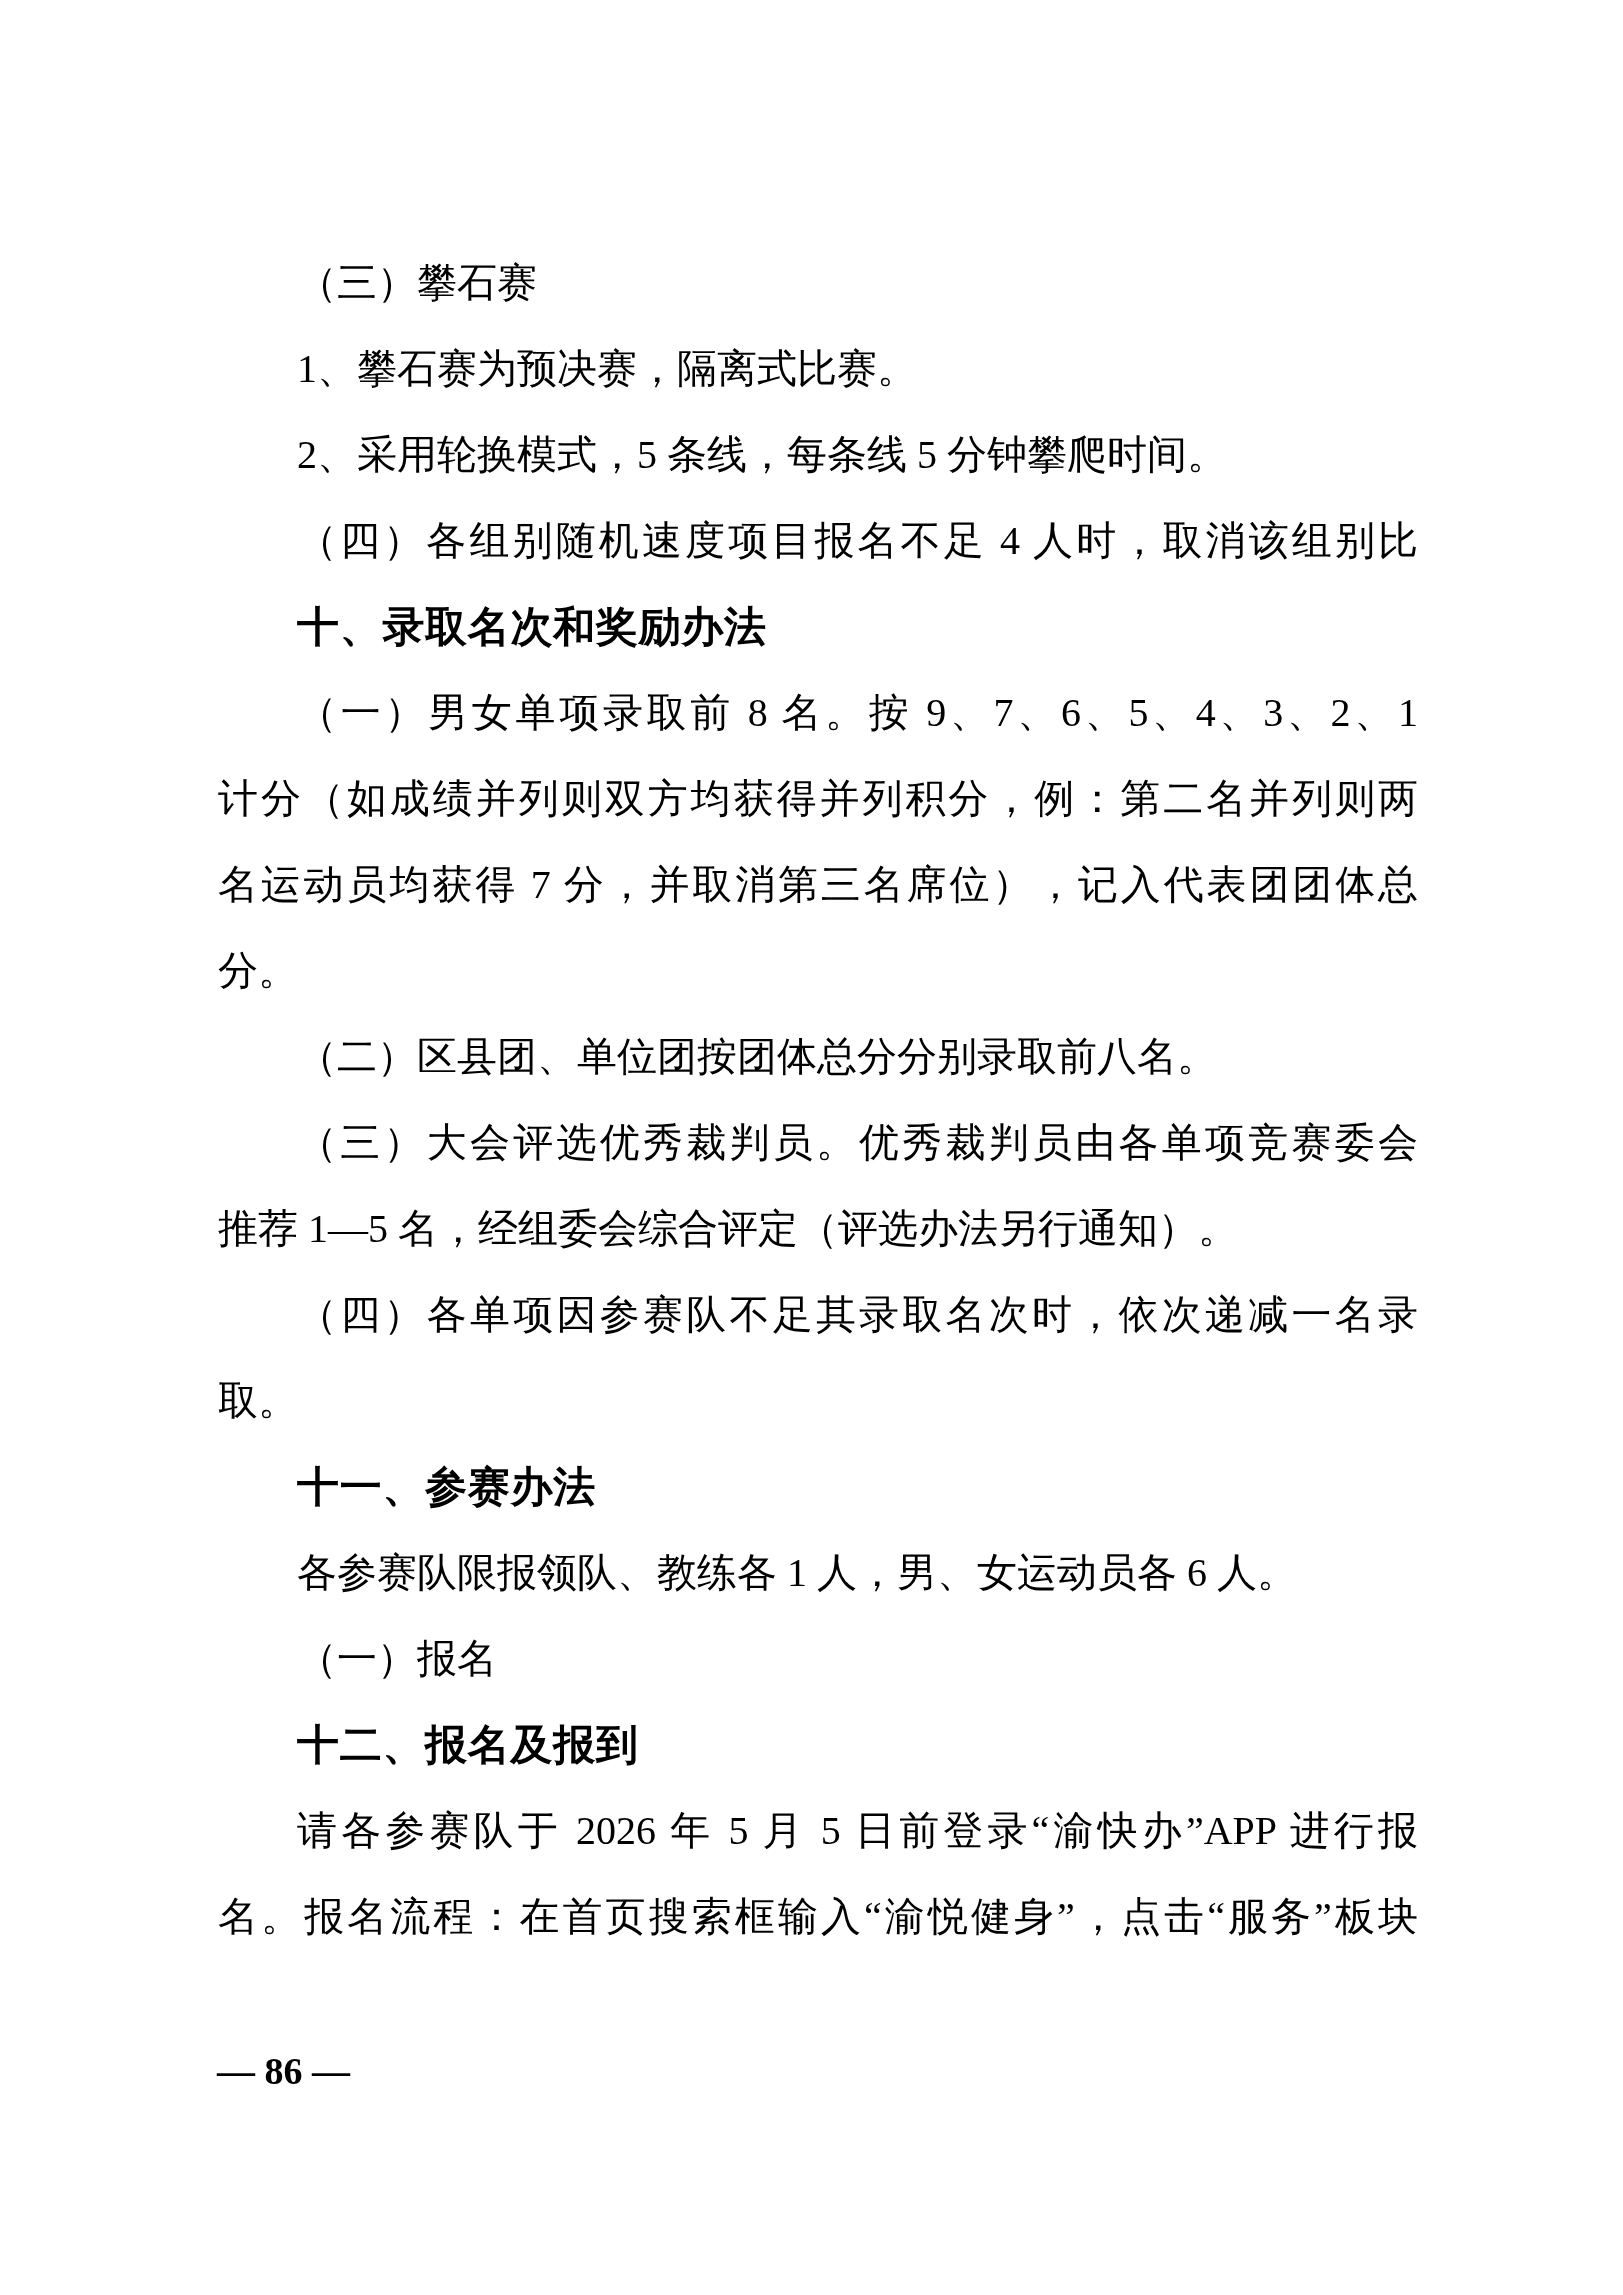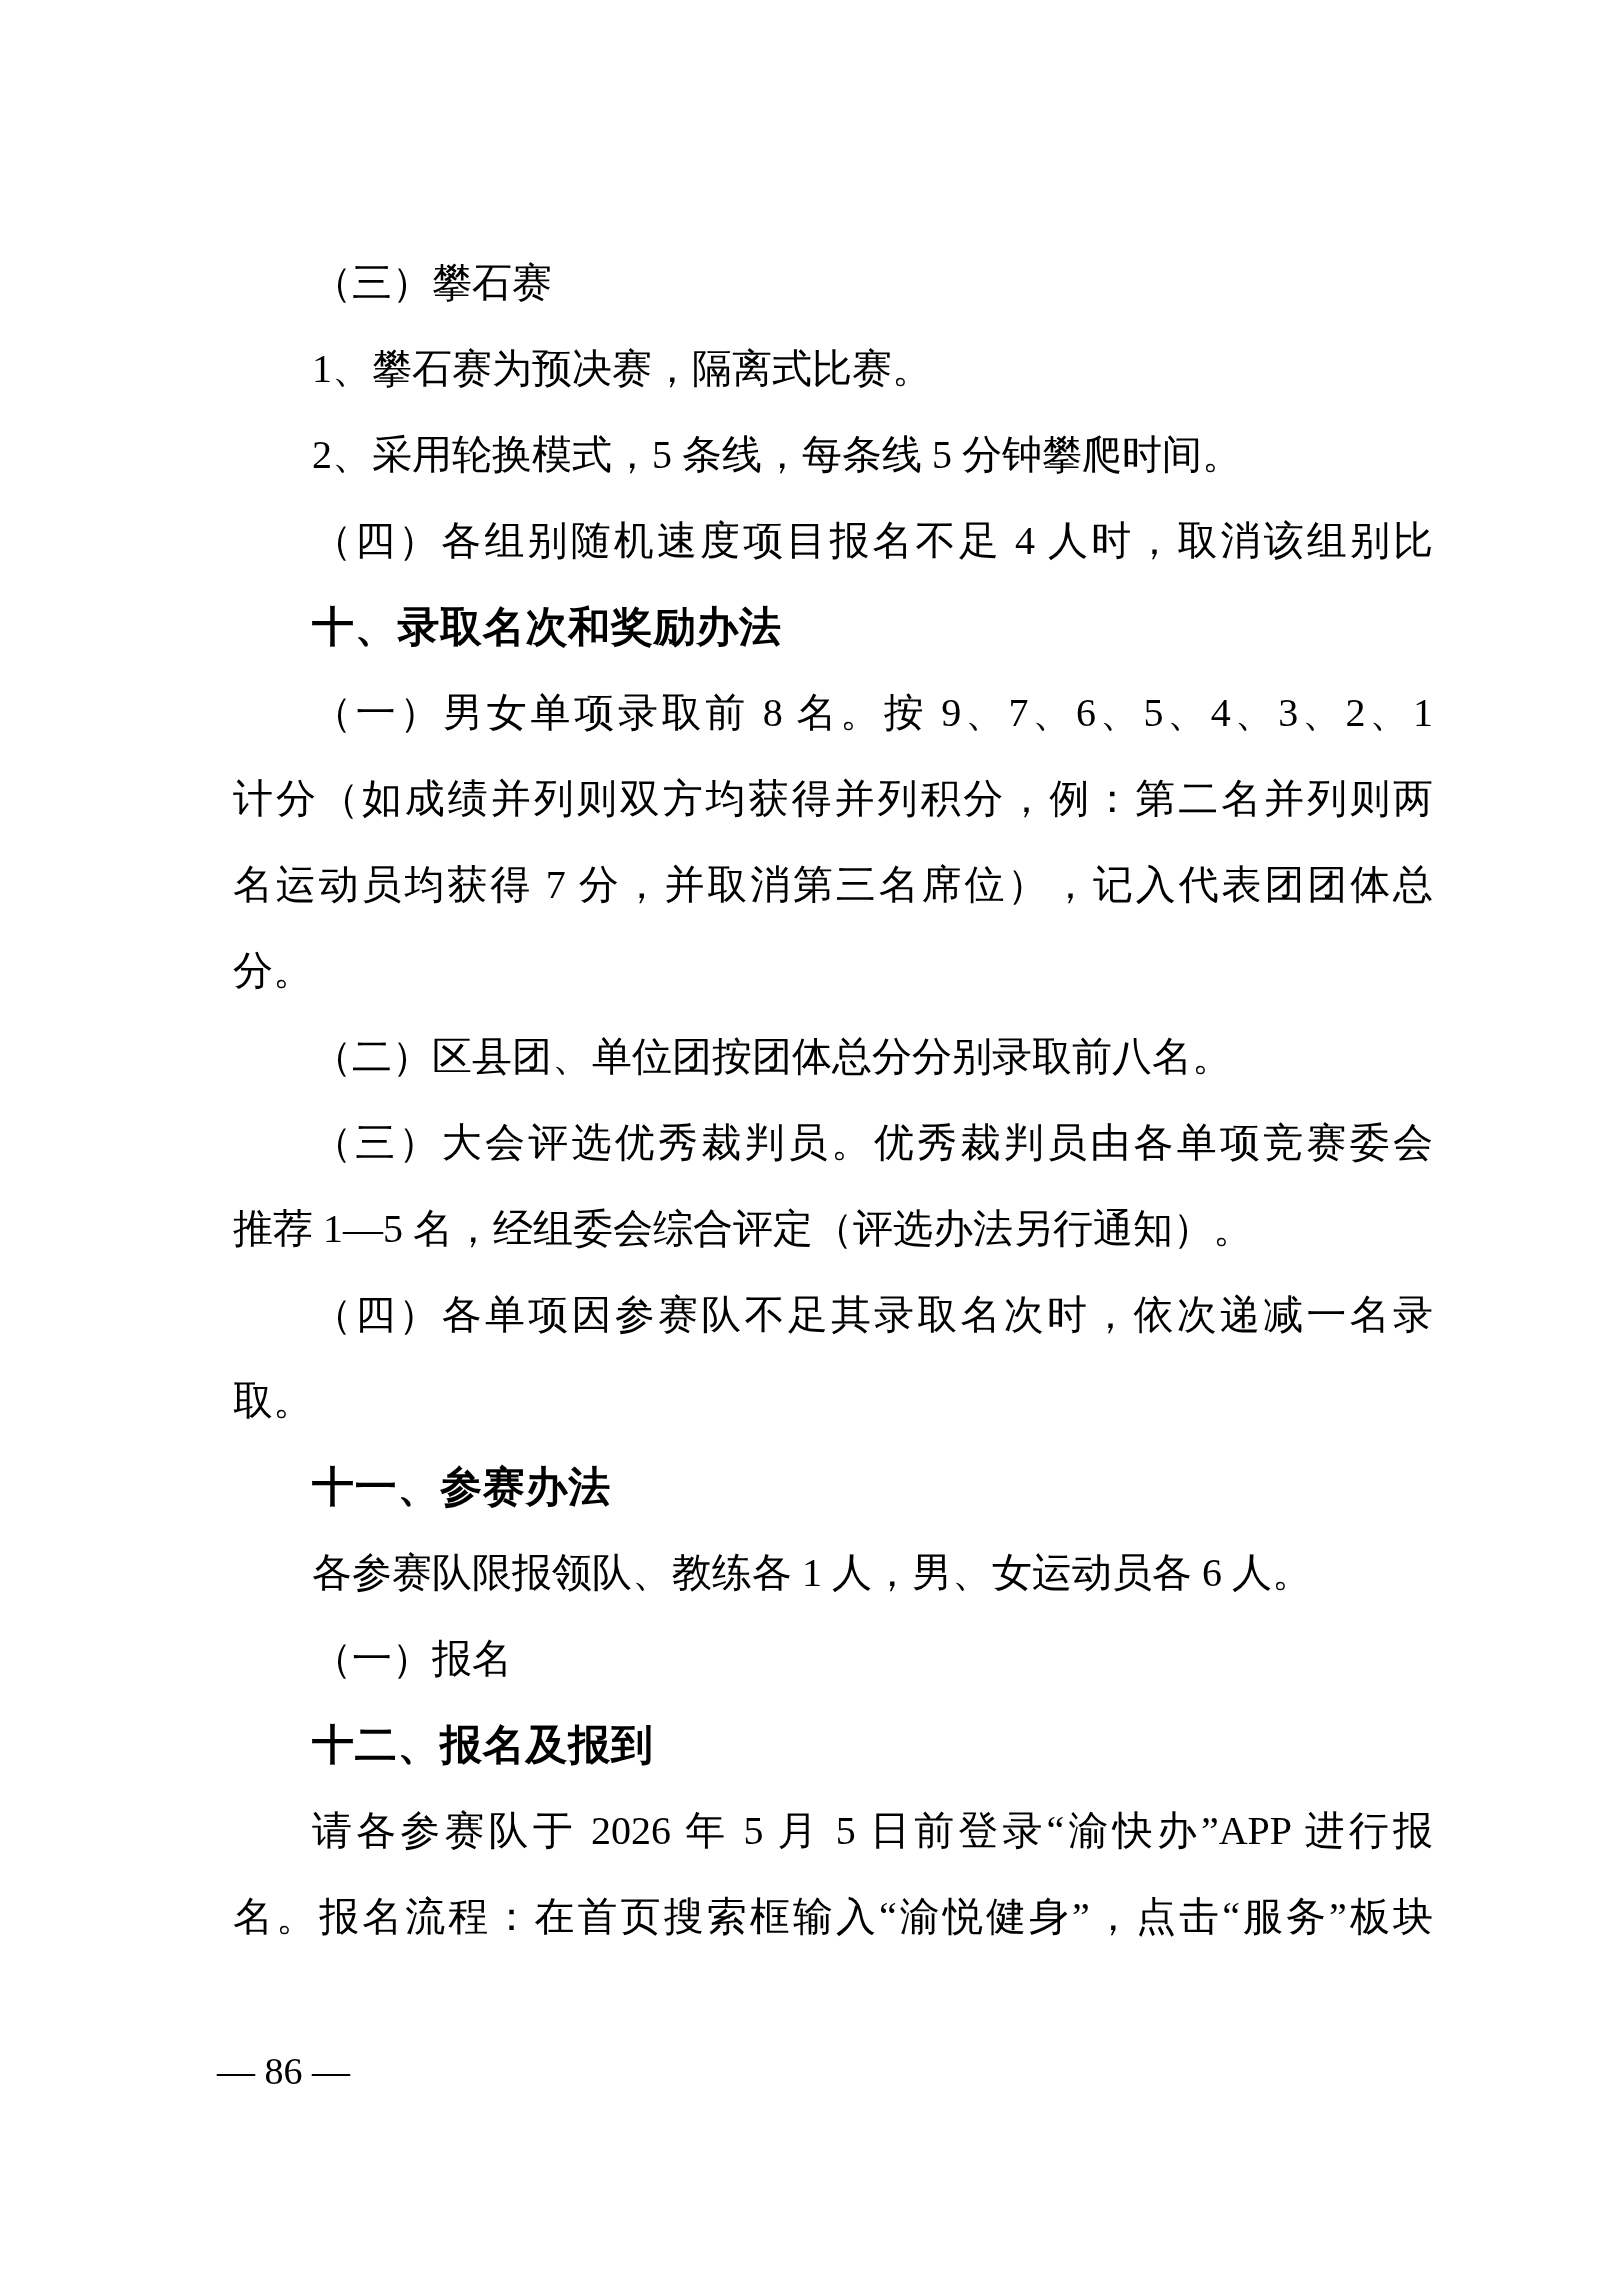--- a/index.html
+++ b/index.html
@@ -7,21 +7,21 @@
     position: relative;
     width: 1623px;
     height: 2295px;
     background: #ffffff;
     color: #000000;
     overflow: hidden;
     font-family: "Liberation Serif", "DejaVu Serif", serif;
   }
   .content {
     position: absolute;
-    left: 233px;
+    left: 218px;
     top: 240px;
     width: 1200px;
   }
   .line {
     height: 86px;
     line-height: 86px;
     font-size: 40px;
     white-space: normal;
     overflow: hidden;
   }
@@ -37,20 +37,21 @@
     letter-spacing: 0.7px;
   }
   .footer {
     position: absolute;
     left: 217px;
     top: 2051px;
     height: 40px;
     line-height: 40px;
     font-size: 38px;
     font-family: "Liberation Serif", "DejaVu Serif", serif;
+    font-weight: bold;
   }
 </style>
 </head>
 <body>
 
 <div class="page">
   <div class="content">
     <div class="line indent">（三）攀石赛</div>
     <div class="line indent">1、攀石赛为预决赛，隔离式比赛。</div>
     <div class="line indent">2、采用轮换模式，5 条线，每条线 5 分钟攀爬时间。</div>

